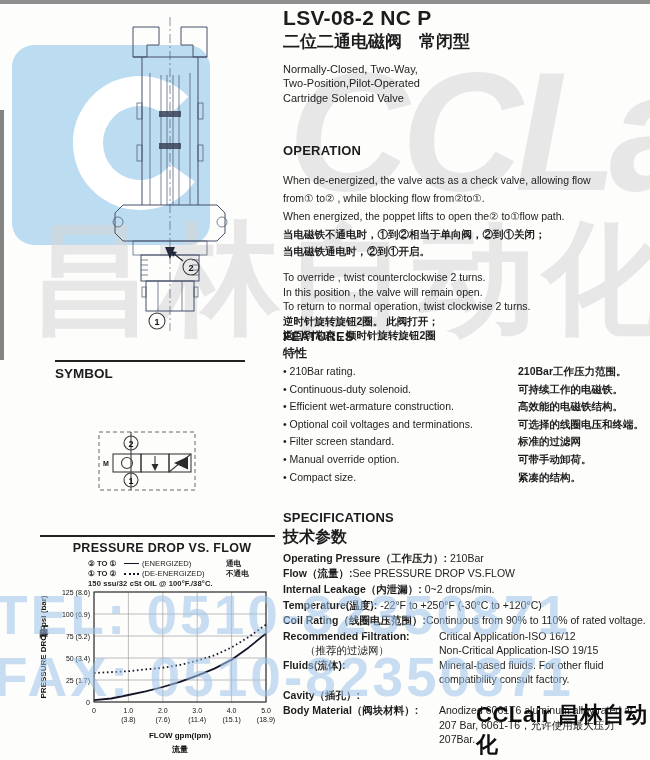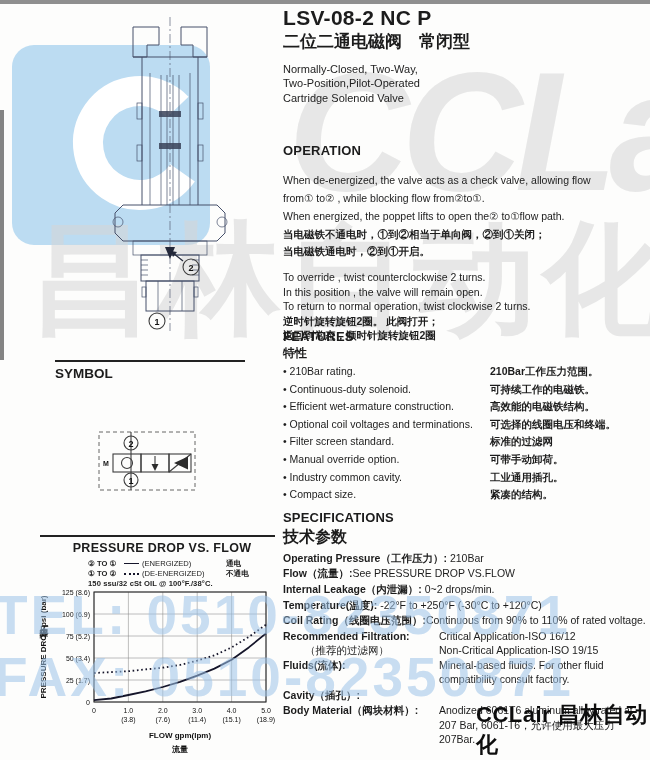--- a/index.html
+++ b/index.html
@@ -28,21 +28,21 @@
   #subtitle{left:283px;top:62px;font-size:11px;line-height:1.3;color:#222;}
   .heading{font-size:13px;font-weight:bold;letter-spacing:.2px;}
   #operation{left:283px;top:143px;width:362px;font-size:10.5px;}
   #operation .heading{margin-bottom:14px;}
   #op-p1{line-height:1.7;}
   #op-p1cn{line-height:1.7;font-weight:bold;}
   #op-p2{margin-top:9px;line-height:1.38;}
   #op-p2cn{line-height:1.38;font-weight:bold;}
   #features{left:283px;top:329px;width:364px;font-size:10.5px;}
   #features .heading-cn{font-size:12px;font-weight:bold;margin:1px 0 3px;}
-  .feat-row{display:grid;grid-template-columns:207px auto;height:17.6px;align-items:start;}
+  .feat-row{display:grid;grid-template-columns:207px auto;height:17.6px;align-items:start;gap:28px;}
   .feat-en::before{content:"•  ";}
   .feat-cn{font-weight:bold;}
   #specs{left:283px;top:509px;width:364px;font-size:10.5px;line-height:1.34;}
   #specs .heading-cn{font-size:16px;font-weight:bold;margin:0 0 3px;}
   .spec-line{margin-bottom:1.5px;}
   .spec-line b{font-weight:bold;}
   .spec-cols{display:grid;grid-template-columns:156px auto;margin-bottom:1.5px;}
   .spec-cols .lbl{font-weight:bold;}
   .lbl2{font-weight:normal;padding-left:22px;}
   .hang{padding-left:172px;text-indent:-172px;}
@@ -131,24 +131,20 @@
         <span class="feat-en">Optional coil voltages and terminations.</span>
         <span class="feat-cn">可选择的线圈电压和终端。</span>
       </div>
     <div class="feat-row">
         <span class="feat-en">Filter screen standard.</span>
         <span class="feat-cn">标准的过滤网</span>
       </div>
     <div class="feat-row">
         <span class="feat-en">Manual override option.</span>
         <span class="feat-cn">可带手动卸荷。</span>
-      </div>
-    <div class="feat-row">
-        <span class="feat-en">Industry common cavity.</span>
-        <span class="feat-cn">工业通用插孔。</span>
       </div>
     <div class="feat-row">
         <span class="feat-en">Compact size.</span>
         <span class="feat-cn">紧凑的结构。</span>
       </div>
   </div>
 
   <div class="abs z" id="specs">
     <div class="heading">SPECIFICATIONS</div>
     <div class="heading-cn">技术参数</div>

